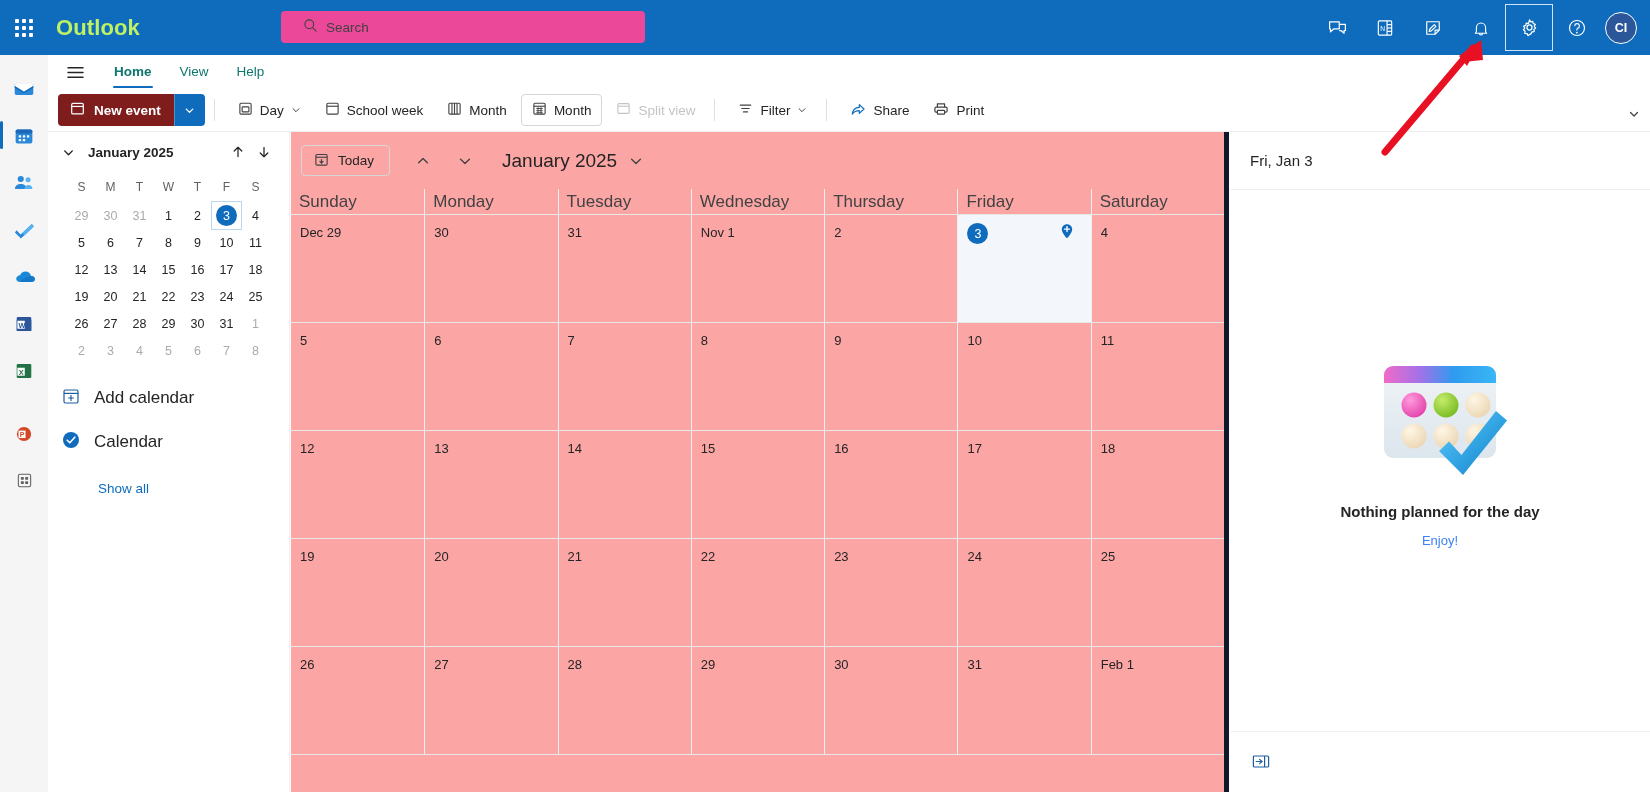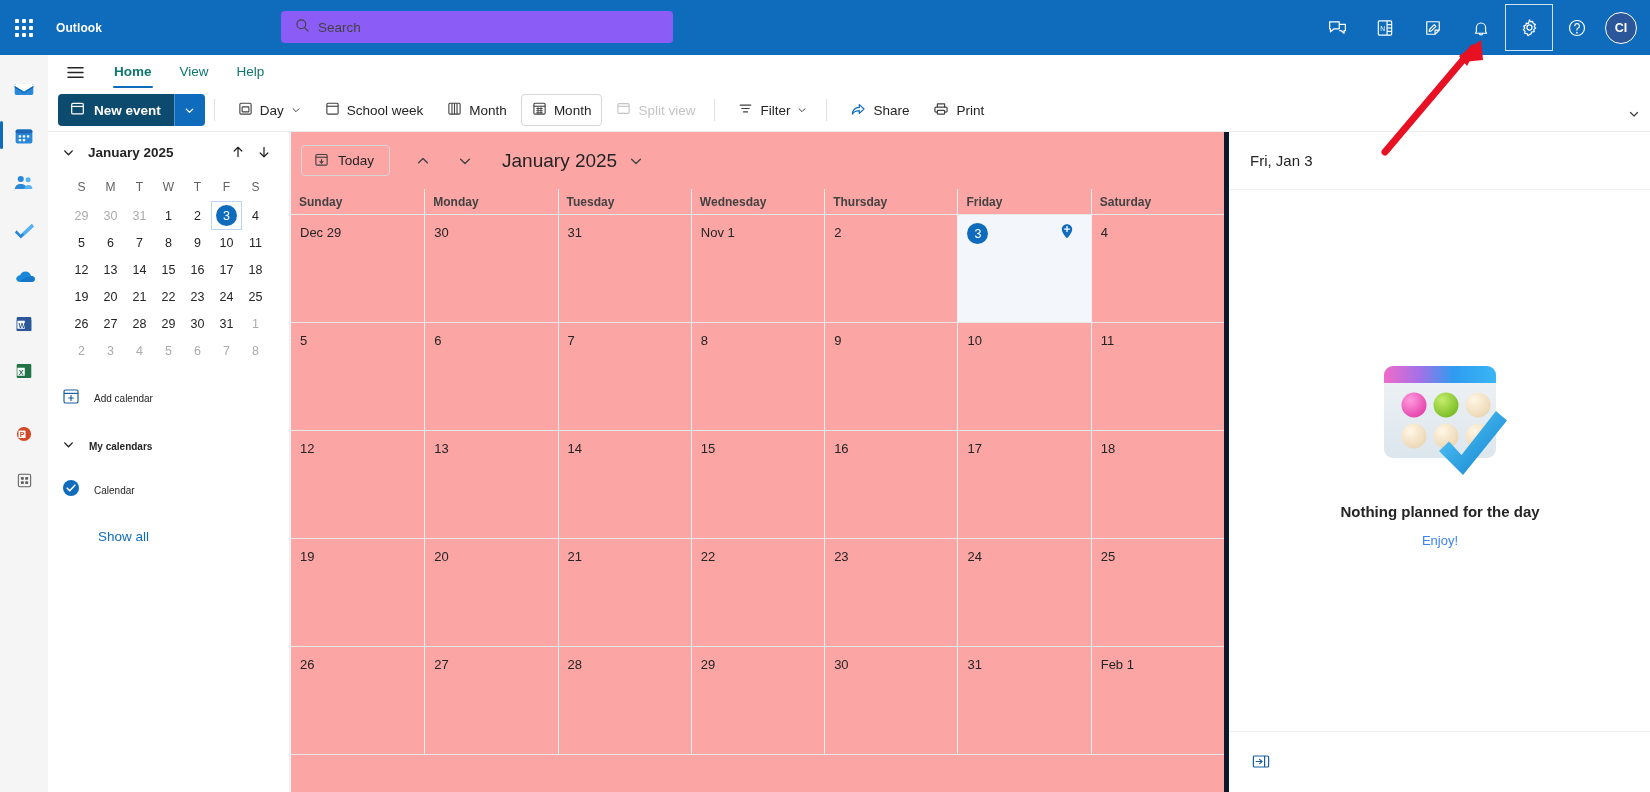--- a/index.html
+++ b/index.html
@@ -29,30 +29,30 @@
     cursor: pointer;
   }
   .waffle-grid {
     display: grid;
     grid-template-columns: repeat(3, 4px);
     grid-template-rows: repeat(3, 4px);
     gap: 3px;
   }
   .waffle-grid i { display: block; width: 4px; height: 4px; background: #fff; border-radius: 1px; }
   .brand {
-    color: #ffffff; font-size: 12px; font-weight: bold;
+    color: #bef264; font-size: 22px; font-weight: bold;
     margin-left: 8px; letter-spacing: .1px;
     cursor: pointer;
   }
   .searchwrap {
     position: absolute; left: 281px; top: 11px;
-    width: 392px; height: 32px;
-    background: #8b5cf6; border-radius: 4px;
+    width: 364px; height: 32px;
+    background: #ec4899; border-radius: 4px;
     display: flex; align-items: center;
-    padding: 0 14px;
+    padding: 0 22px;
   }
   .searchwrap svg { flex: 0 0 auto; }
   .search-input {
     border: none; outline: none; flex: 1;
     font-family: "Liberation Sans", sans-serif;
     font-size: 13.5px; color: #242424;
     margin-left: 8px; background: transparent;
   }
   .search-input::placeholder { color: #424242; }
   .top-actions {
@@ -111,21 +111,21 @@
   .rtab.active { font-weight: bold; }
   .rtab.active::after {
     content: ''; position: absolute; left: 10px; right: 10px; bottom: 1px;
     height: 2.5px; background: #0F6CBD; border-radius: 2px;
   }
   .ribbon-cmds {
     height: 42px; display: flex; align-items: center;
     padding-left: 10px; gap: 0;
   }
   .newevent {
-    height: 32px; background: #0c4a6e; color: #fff;
+    height: 32px; background: #7f1d1d; color: #fff;
     border-radius: 4px 0 0 4px;
     display: flex; align-items: center; gap: 9px;
     padding: 0 13px 0 12px; font-size: 13.5px; font-weight: bold;
     cursor: pointer;
   }
   .newevent-caret {
     height: 32px; width: 31px; background: #0F6CBD;
     border-radius: 0 4px 4px 0;
     border-left: 1px solid #4a94cf;
     display: flex; align-items: center; justify-content: center;
@@ -188,21 +188,21 @@
     background: #0F6CBD; color: #fff;
     display: flex; align-items: center; justify-content: center;
     font-size: 12.5px;
   }
   .mini-day.today { outline: 1px solid #bcd6ef; }
 
   .lp-row {
     display: flex; align-items: center; height: 40px;
     padding-left: 14px; cursor: pointer;
   }
-  .lp-row .lbl { font-size: 10px; color: #242424; margin-left: 14px; }
+  .lp-row .lbl { font-size: 17px; color: #242424; margin-left: 14px; }
   .lp-row .lbl.bold { font-weight: bold; }
   .lp-link {
     font-size: 13.5px; color: #0F6CBD; padding-left: 50px;
     height: 34px; line-height: 34px; cursor: pointer;
   }
 
   
   .calmain {
     position: absolute; left: 291px; top: 132px;
     width: 938px; height: 660px; background: #fca5a5;
@@ -225,24 +225,23 @@
   .cal-title {
     font-size: 19px; color: #242424; margin-left: 22px; cursor: pointer;
   }
   .cal-title-chev { margin-left: 12px; cursor: pointer; display: flex; }
 
   .dow-header {
     display: grid; grid-template-columns: repeat(7, 1fr);
     height: 26px; border-bottom: 1px solid #E8E8E8;
   }
   .dow-header div {
-    font-size: 12px; color: #424242; padding-left: 8px;
+    font-size: 17px; color: #424242; padding-left: 8px;
     display: flex; align-items: center;
     border-left: 1px solid #F0F0F0;
-    font-weight: bold;
   }
   .dow-header div:first-child { border-left: none; }
 
   .week-grid {
     display: grid; grid-template-columns: repeat(7, 1fr);
     grid-template-rows: repeat(5, 108px);
   }
   .daycell {
     border-left: 1px solid #F0F0F0;
     border-bottom: 1px solid #E8E8E8;
@@ -682,28 +681,20 @@
         <svg width="18" height="18" viewBox="0 0 18 18" fill="none" stroke="#1B5E9E" stroke-width="1.2">
           <rect x="2" y="3" width="14" height="13" rx="1.4"></rect>
           <line x1="2" y1="6.4" x2="16" y2="6.4"></line>
           <line x1="9" y1="8.6" x2="9" y2="13.4" stroke-linecap="round"></line>
           <line x1="6.6" y1="11" x2="11.4" y2="11" stroke-linecap="round"></line>
         </svg>
       </span>
       <span class="lbl">Add calendar</span>
     </div>
 
-    <div class="lp-row" style="margin-top:8px">
-      <span>
-        <svg width="13" height="13" viewBox="0 0 12 12" fill="none" stroke="#242424" stroke-width="1.3" stroke-linecap="round" stroke-linejoin="round">
-          <polyline points="2.5,4.5 6,8 9.5,4.5"></polyline>
-        </svg>
-      </span>
-      <span class="lbl bold">My calendars</span>
-    </div>
 
     <div class="lp-row" style="margin-top:4px">
       <span>
         <svg width="18" height="18" viewBox="0 0 18 18">
           <circle cx="9" cy="9" r="8" fill="#0F6CBD"></circle>
           <polyline points="5.2,9.2 7.8,11.8 12.8,6.2" fill="none" stroke="#fff" stroke-width="1.6" stroke-linecap="round" stroke-linejoin="round"></polyline>
         </svg>
       </span>
       <span class="lbl">Calendar</span>
     </div>

